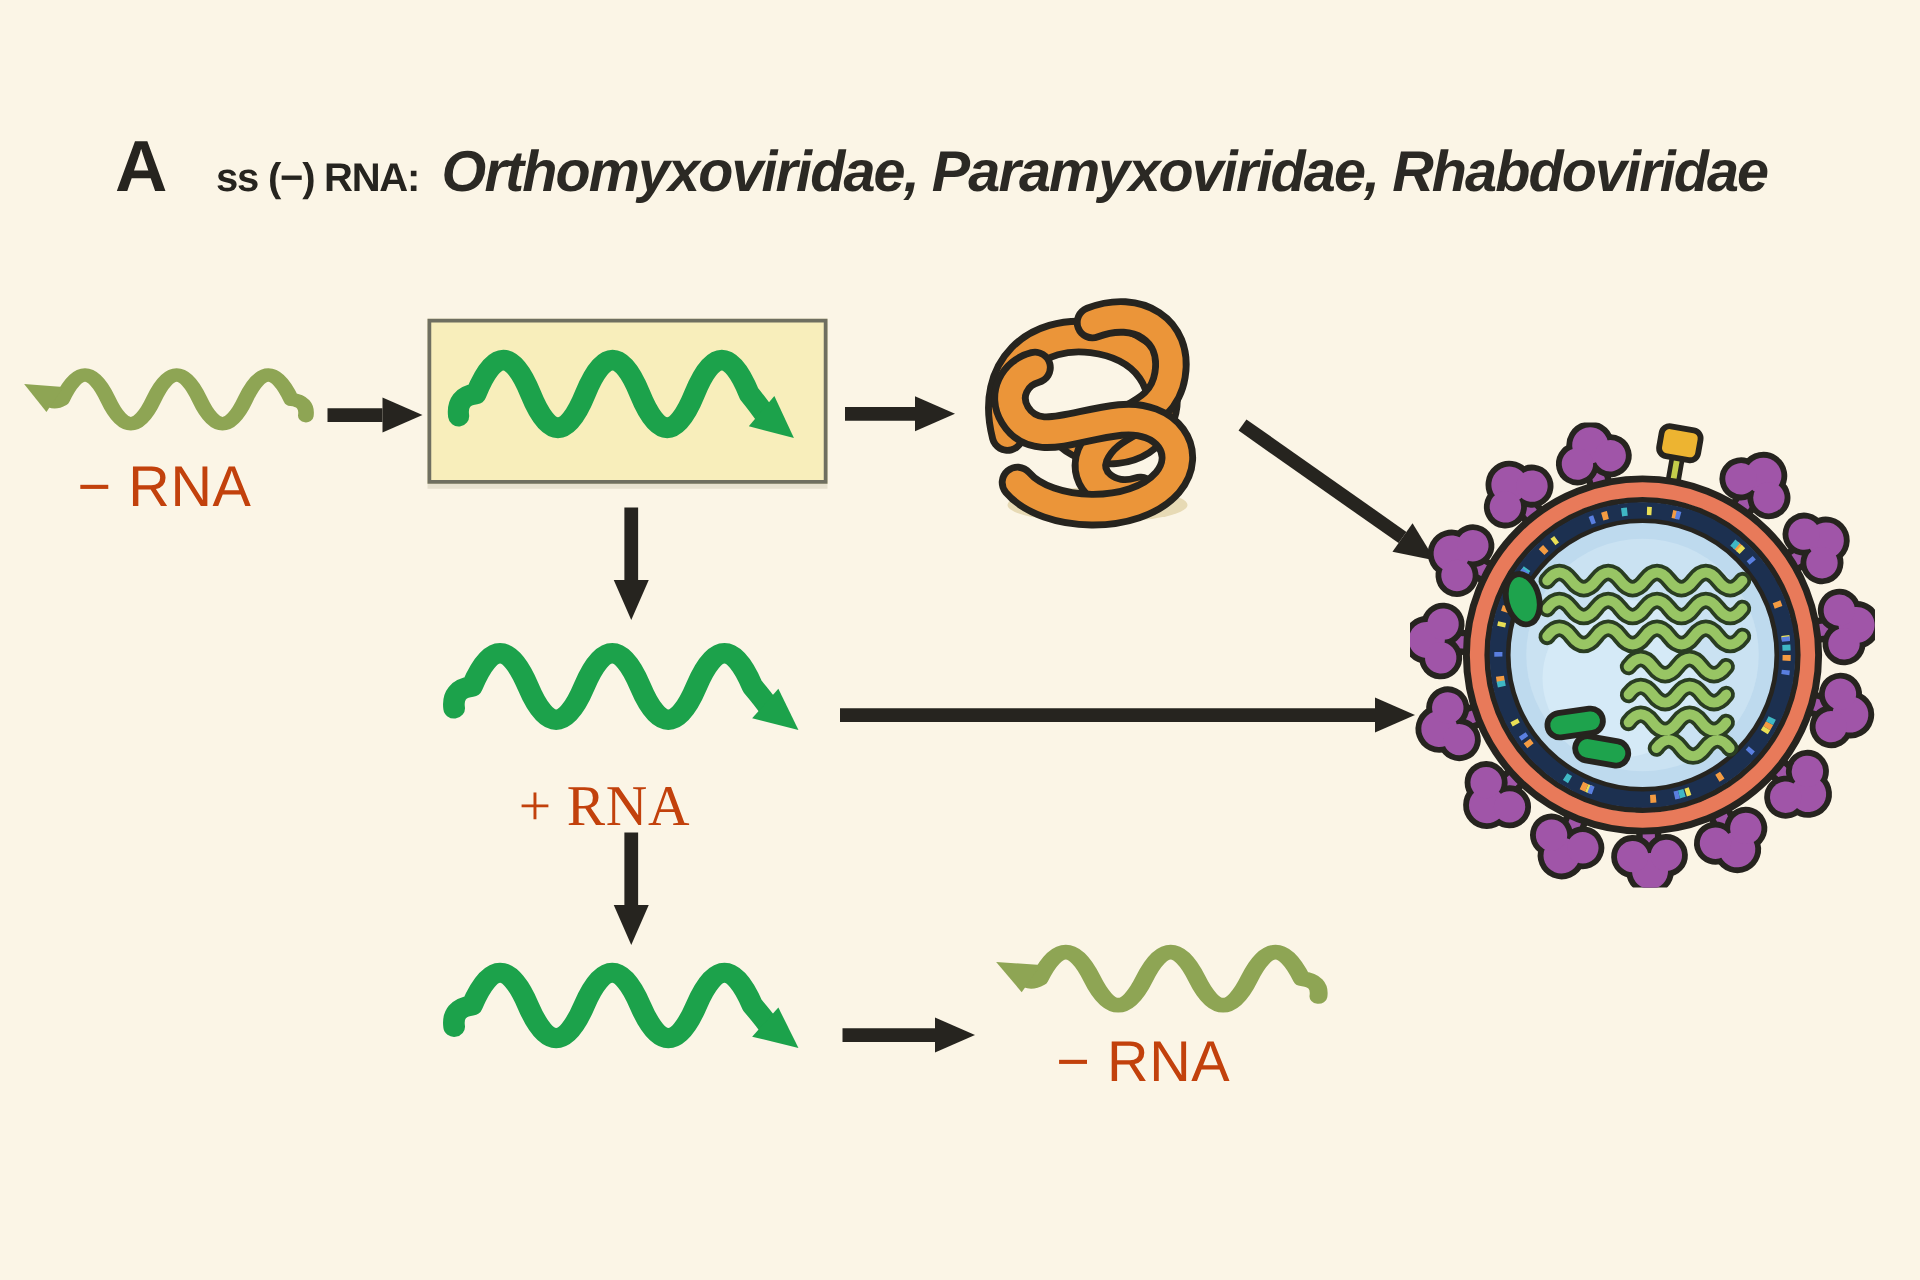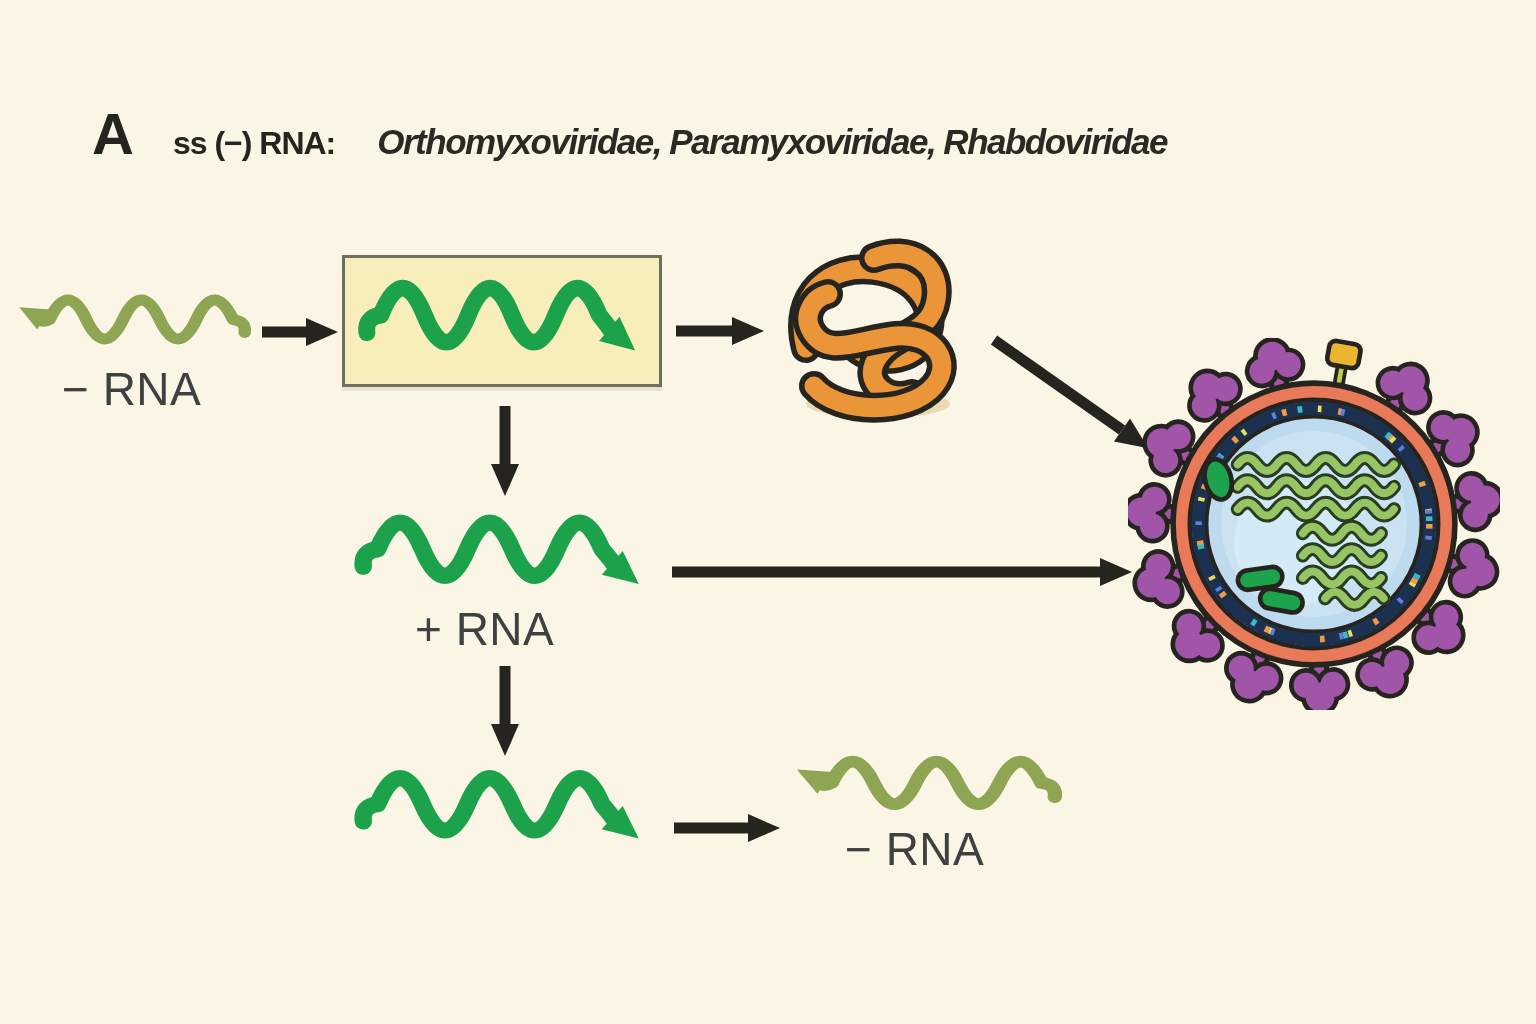--- a/index.html
+++ b/index.html
@@ -6,23 +6,23 @@
   .canvas{
     position:relative;width:1536px;height:1024px;overflow:hidden;
     background:var(--background,#fbf5e6);
     font-family:"Liberation Sans",sans-serif;color:var(--ink,#26241f);
   }
   .abs{position:absolute;}
   
   .title{position:absolute;left:92px;top:100px;display:flex;align-items:baseline;white-space:nowrap;}
   .panel-label{font-size:58px;font-weight:700;margin-right:40px;letter-spacing:-1px;}
   .genome-label{font-size:32px;font-weight:700;margin-right:18px;letter-spacing:-1px;}
-  .families-label{font-size:35px;font-style:italic;font-weight:600;letter-spacing:-1.5px;color:#2b2924;margin-left:24px;}
-  
-  .rna-label{position:absolute;font-size:46px;font-weight:500;letter-spacing:0.5px;color:#404040;white-space:nowrap;}
+  .families-label{font-size:46px;font-style:italic;font-weight:600;letter-spacing:-1.5px;color:#2b2924;}
+  
+  .rna-label{position:absolute;font-size:46px;font-weight:500;letter-spacing:0.5px;color:#c2410c;white-space:nowrap;}
   
   .wave-green{fill:none;stroke:var(--green);stroke-width:17;stroke-linecap:round;stroke-linejoin:round;}
   .wave-olive{fill:none;stroke:var(--olive);stroke-width:15;stroke-linecap:round;stroke-linejoin:round;}
   .head-green{fill:var(--green);}
   .head-olive{fill:var(--olive);}
   
   .flow-line{stroke:var(--ink);stroke-width:11;}
   .flow-head{fill:var(--ink);}
   
   .template-box{
@@ -92,21 +92,21 @@
 
   <svg class="abs" style="left:484px;top:404px;" width="44" height="102">
     <line class="flow-line" x1="21" y1="2" x2="21" y2="60"></line>
     <polygon class="flow-head" points="0,-14 32,0 0,14" transform="translate(21,60) rotate(90)"></polygon>
   </svg>
 
   <svg class="abs" style="left:347px;top:497px;" width="306" height="118" viewBox="0 0 300 122" preserveAspectRatio="none">
     <path class="wave-green" d="M16,72 Q14,56 30,54 Q52,-1 74,54 Q96,109 118,54 Q140,-1 162,54 Q184,109 206,54 Q228,-1 250,54 Q258,64 262,70"></path>
     <polygon class="head-green" points="0,-16 34,0 0,16" transform="translate(260,68) rotate(40)"></polygon>
   </svg>
-  <div class="rna-label" style="left:415px;top:602px;">+ RNA</div>
+  <div class="rna-label" style="left:415px;top:618px;font-family:Liberation Serif, serif;">+ RNA</div>
 
   <svg class="abs" style="left:668px;top:551px;" width="474" height="42">
     <line class="flow-line" x1="4" y1="21" x2="432" y2="21"></line>
     <polygon class="flow-head" points="0,-14 32,0 0,14" transform="translate(432,21)"></polygon>
   </svg>
 
   <svg class="abs" style="left:484px;top:664px;" width="44" height="102">
     <line class="flow-line" x1="21" y1="2" x2="21" y2="60"></line>
     <polygon class="flow-head" points="0,-14 32,0 0,14" transform="translate(21,60) rotate(90)"></polygon>
   </svg>

